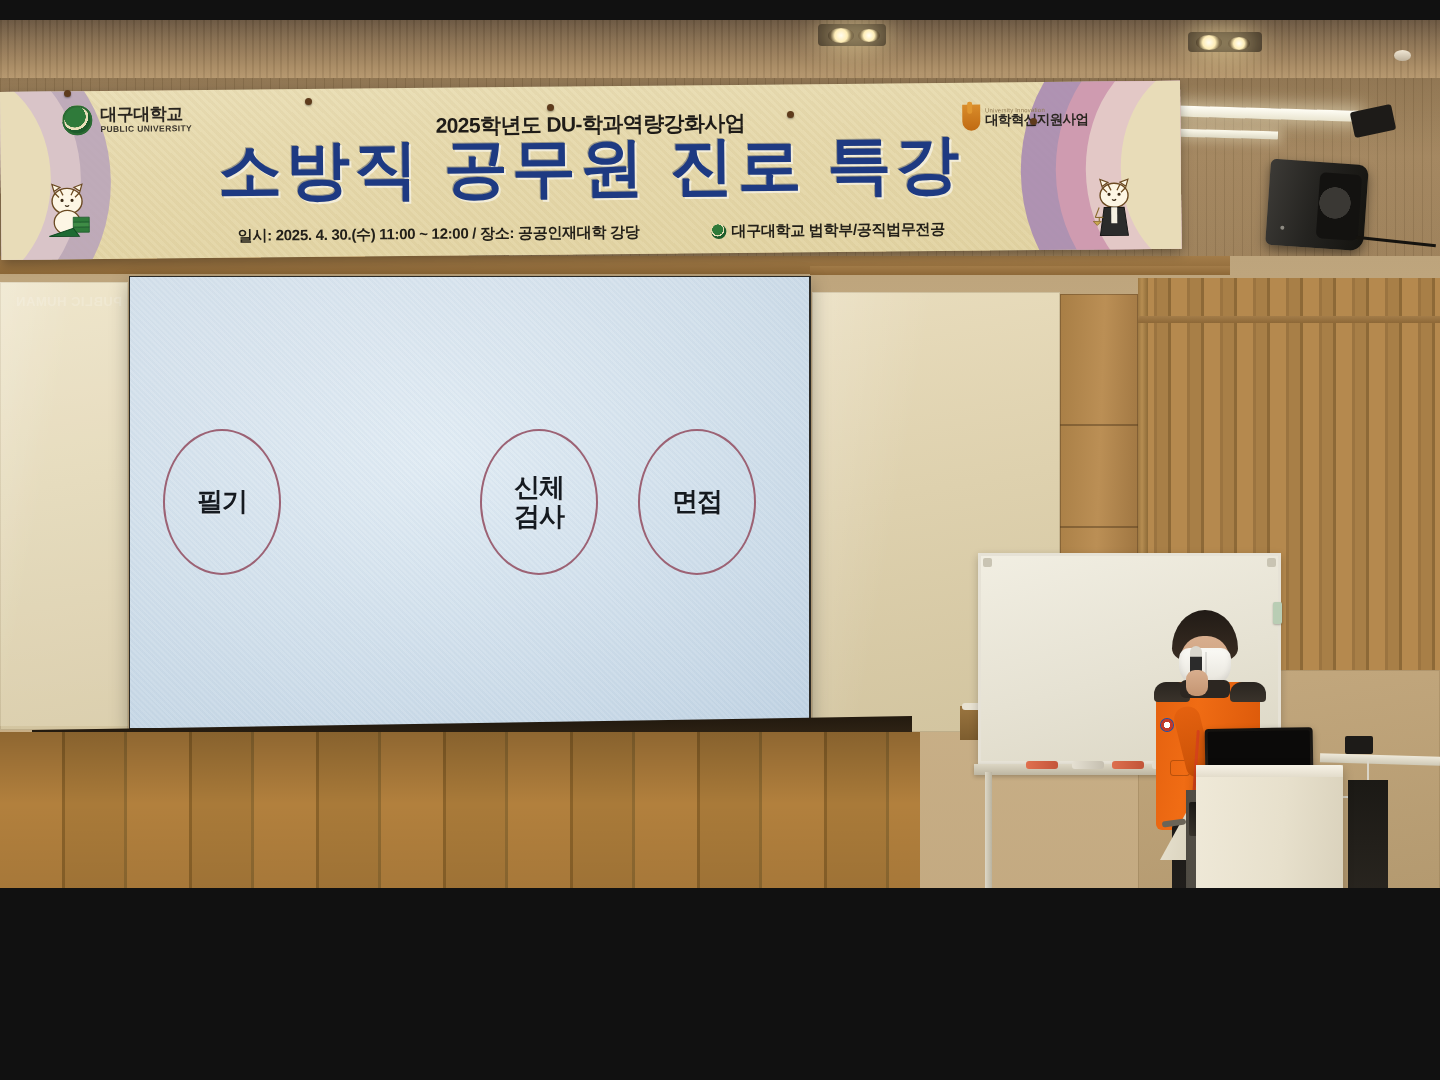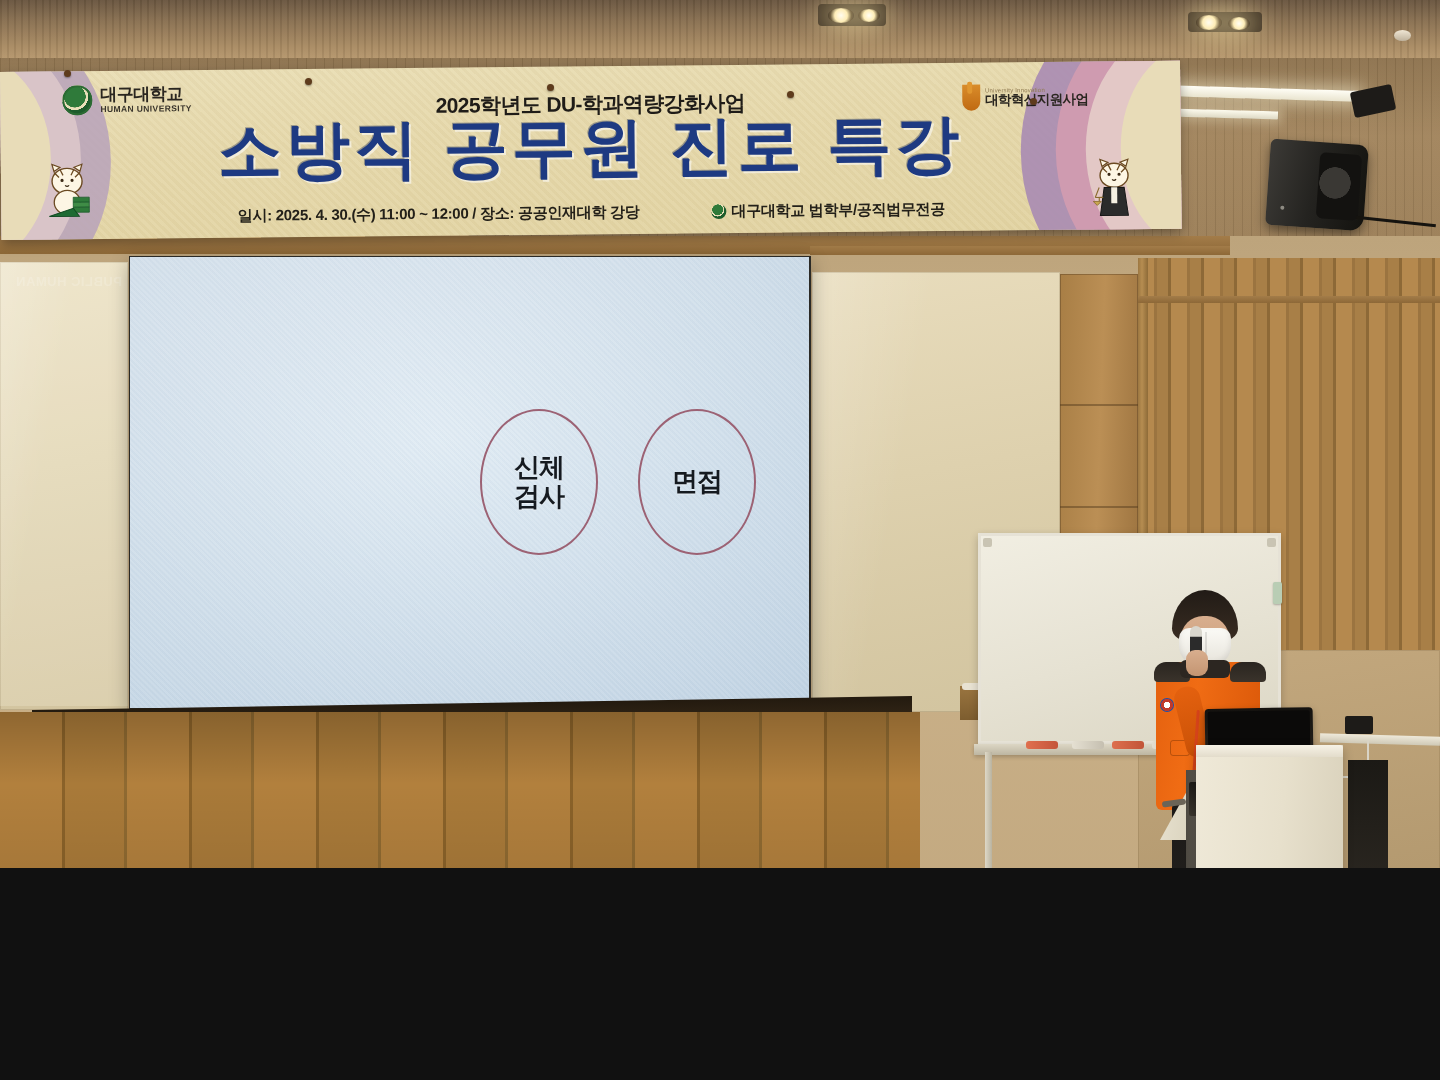--- a/index.html
+++ b/index.html
@@ -1,19 +1,19 @@
 <!DOCTYPE html>
 <html><head>
 <meta charset="utf-8">
 <style>
   * { margin:0; padding:0; box-sizing:border-box; }
   html,body { width:1440px; height:1080px; overflow:hidden; background:#111; }
   body { font-family:"Liberation Sans", sans-serif; }
 
-  #scene { position:relative; width:1440px; height:868px; overflow:hidden; }
+  #scene { position:relative; width:1440px; height:868px; overflow:hidden;margin-top:20px; }
 
   
   .ceiling {
     position:absolute; left:0; top:0; width:1440px; height:62px;
     background:linear-gradient(180deg,#6a5640 0%,#8a7152 35%,#a98b63 75%,#b99a70 100%);
   }
   .ceiling-grain {
     position:absolute; left:0; top:0; width:100%; height:100%;
     background:repeating-linear-gradient(90deg, rgba(0,0,0,.10) 0 2px, rgba(255,255,255,.045) 2px 7px);
     opacity:.6;
@@ -464,21 +464,21 @@
     <div class="swirl l3"></div>
     <div class="swirl r1"></div>
     <div class="swirl r2"></div>
     <div class="swirl r3"></div>
     <div class="swirl r4"></div>
 
     <div class="du-logo">
       <div class="du-mark"></div>
       <div class="du-txt">
         <div class="du-ko">대구대학교</div>
-        <div class="du-en">HUMAN UNIVERSITY</div>
+        <div class="du-en">PUBLIC UNIVERSITY</div>
       </div>
     </div>
 
     <div class="mo-logo">
       <div class="mo-mark"></div>
       <div class="mo-txt">
         <div class="mo-en">University Innovation</div>
         <div class="mo-ko">대학혁신지원사업</div>
       </div>
     </div>
@@ -528,20 +528,23 @@
   <div class="bolt" style="left:787px;top:91px;"></div>
   <div class="bolt" style="left:1030px;top:98px;"></div>
 
   <div class="screen-frame"></div>
   <div class="screen">
     <div class="screen-noise"></div>
     <div class="screen-vig"></div>
 
 
     <div class="ellipse-row">
+      <div class="ell e0">
+        <span>필기</span>
+      </div>
       <div class="ell e2">
         <span class="multiline" style="white-space:pre-line;">신체
 검사</span>
       </div>
       <div class="ell e3">
         <span>면접</span>
       </div>
     </div>
   </div>
 

